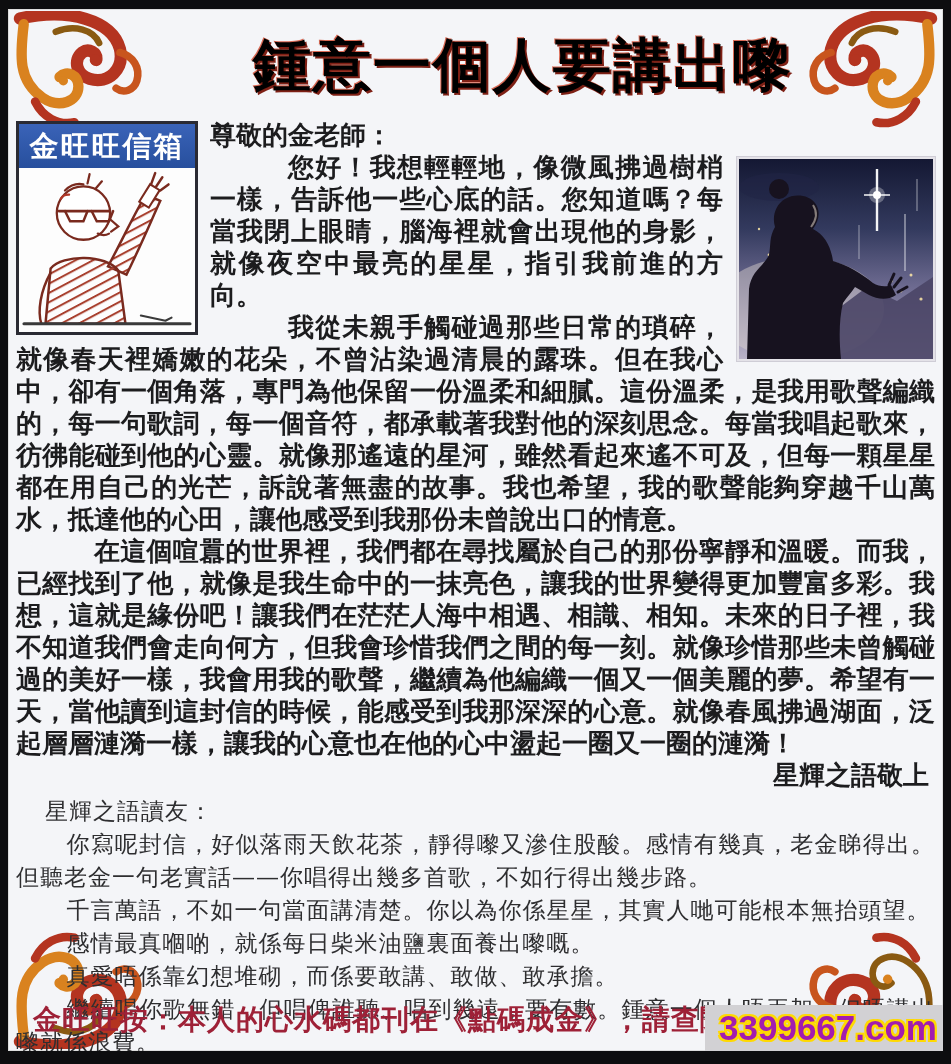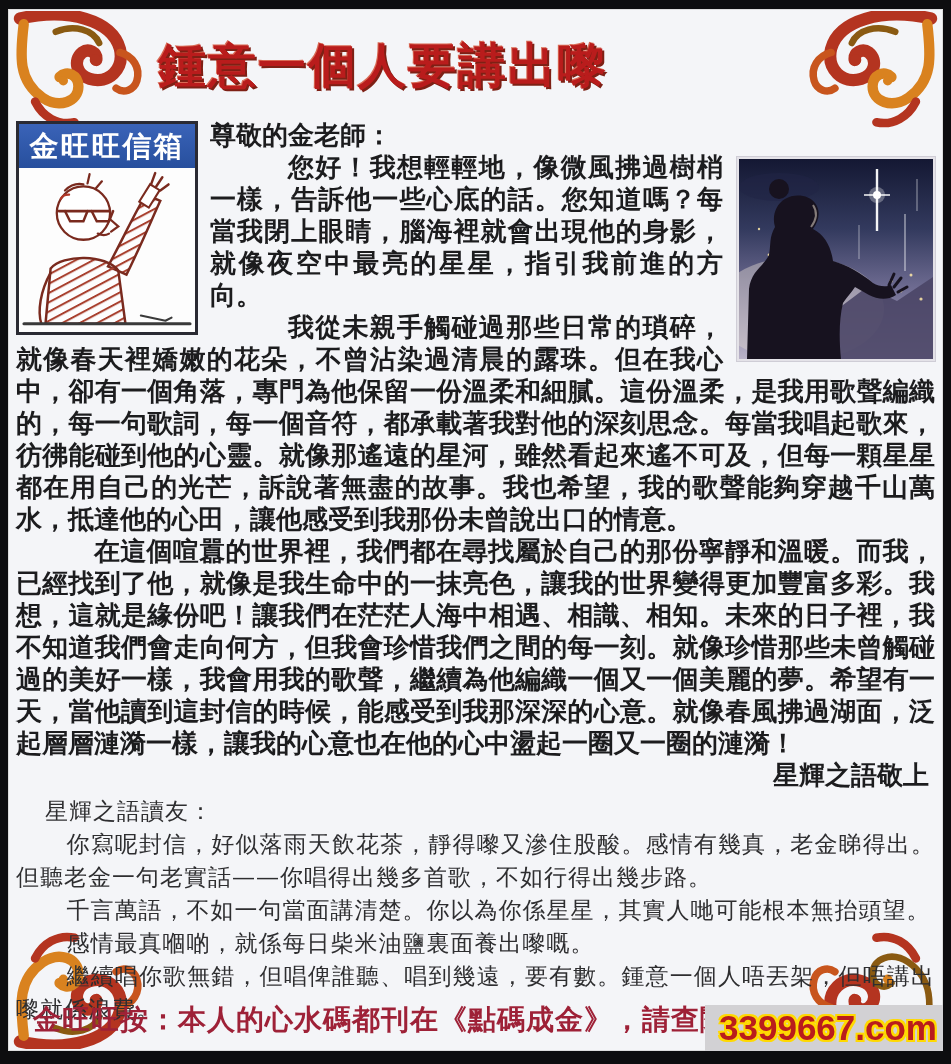--- a/index.html
+++ b/index.html
@@ -19,24 +19,24 @@
   
   .corner{position:absolute;width:150px;height:132px;z-index:0;pointer-events:none;}
   .corner svg{width:100%;height:100%;}
   .corner.tl{left:2px;top:2px;}
   .corner.tr{right:2px;top:2px;transform:scaleX(-1);}
   .corner.bl{left:2px;bottom:2px;transform:scaleY(-1);}
   .corner.br{right:2px;bottom:2px;transform:scale(-1,-1);}
   
   .title{
     margin:10px 150px 8px 150px;
-    text-align:left;
-    font-size:48px;line-height:92px;
-    font-weight:bold;
-    color:#b91c1c;
+    text-align:right;
+    font-size:58px;line-height:92px;
+    font-weight:bold;
+    color:#000000;
     text-shadow:2px 2px 0 #7e2015, -1px -1px 0 #d96a55;
     letter-spacing:2px;
     white-space:nowrap;
     position:relative;z-index:1;
   }
   
   .content{
     position:relative;z-index:1;
     margin:0 8px 0 8px;
     color:#1c1c1e;
@@ -93,21 +93,21 @@
     letter-spacing:1px;
   }
   .watermark{
     position:absolute;z-index:3;
     right:-8px;bottom:-2px;
     background:#d2d1d4;
     padding:3px 14px 5px 14px;
     font-family:"Liberation Sans", sans-serif;
     font-weight:bold;
     font-size:35px;
-    color:#b91c1c;
+    color:#a21caf;
     text-shadow:-2px -2px 0 #ffd900, 2px -2px 0 #ffd900, -2px 2px 0 #ffd900, 2px 2px 0 #ffd900, 0 0 2px #ffd900;
   }
 </style>
 </head>
 <body>
 
 <div class="page">
 
   <div class="corner tl">
     <svg viewBox="0 0 150 140">
@@ -243,20 +243,21 @@
       <p class="para">我從未親手觸碰過那些日常的瑣碎，就像春天裡嬌嫩的花朵，不曾沾染過清晨的露珠。但在我心中，卻有一個角落，專門為他保留一份溫柔和細膩。這份溫柔，是我用歌聲編織的，每一句歌詞，每一個音符，都承載著我對他的深刻思念。每當我唱起歌來，彷彿能碰到他的心靈。就像那遙遠的星河，雖然看起來遙不可及，但每一顆星星都在用自己的光芒，訴說著無盡的故事。我也希望，我的歌聲能夠穿越千山萬水，抵達他的心田，讓他感受到我那份未曾說出口的情意。</p>
       <p class="para">在這個喧囂的世界裡，我們都在尋找屬於自己的那份寧靜和溫暖。而我，已經找到了他，就像是我生命中的一抹亮色，讓我的世界變得更加豐富多彩。我想，這就是緣份吧！讓我們在茫茫人海中相遇、相識、相知。未來的日子裡，我不知道我們會走向何方，但我會珍惜我們之間的每一刻。就像珍惜那些未曾觸碰過的美好一樣，我會用我的歌聲，繼續為他編織一個又一個美麗的夢。希望有一天，當他讀到這封信的時候，能感受到我那深深的心意。就像春風拂過湖面，泛起層層漣漪一樣，讓我的心意也在他的心中盪起一圈又一圈的漣漪！</p>
       <p class="sig">星輝之語敬上</p>
     </div>
 
     <div class="reply">
       <p class="greeting">星輝之語讀友：</p>
       <p class="para">你寫呢封信，好似落雨天飲花茶，靜得嚟又滲住股酸。感情有幾真，老金睇得出。但聽老金一句老實話——你唱得出幾多首歌，不如行得出幾步路。</p>
       <p class="para">千言萬語，不如一句當面講清楚。你以為你係星星，其實人哋可能根本無抬頭望。</p>
       <p class="para">感情最真嗰啲，就係每日柴米油鹽裏面養出嚟嘅。</p>
+      <p class="para">真愛唔係靠幻想堆砌，而係要敢講、敢做、敢承擔。</p>
       <p class="para">繼續唱你歌無錯，但唱俾誰聽、唱到幾遠，要有數。鍾意一個人唔丟架，但唔講出嚟就係浪費。</p>
 
     </div>
   </div>
 
   <div class="footer-note">金旺旺按：本人的心水碼都刊在《點碼成金》，請查閱。</div>
 
   <div class="watermark">3399667.com</div>
 
 </div>

